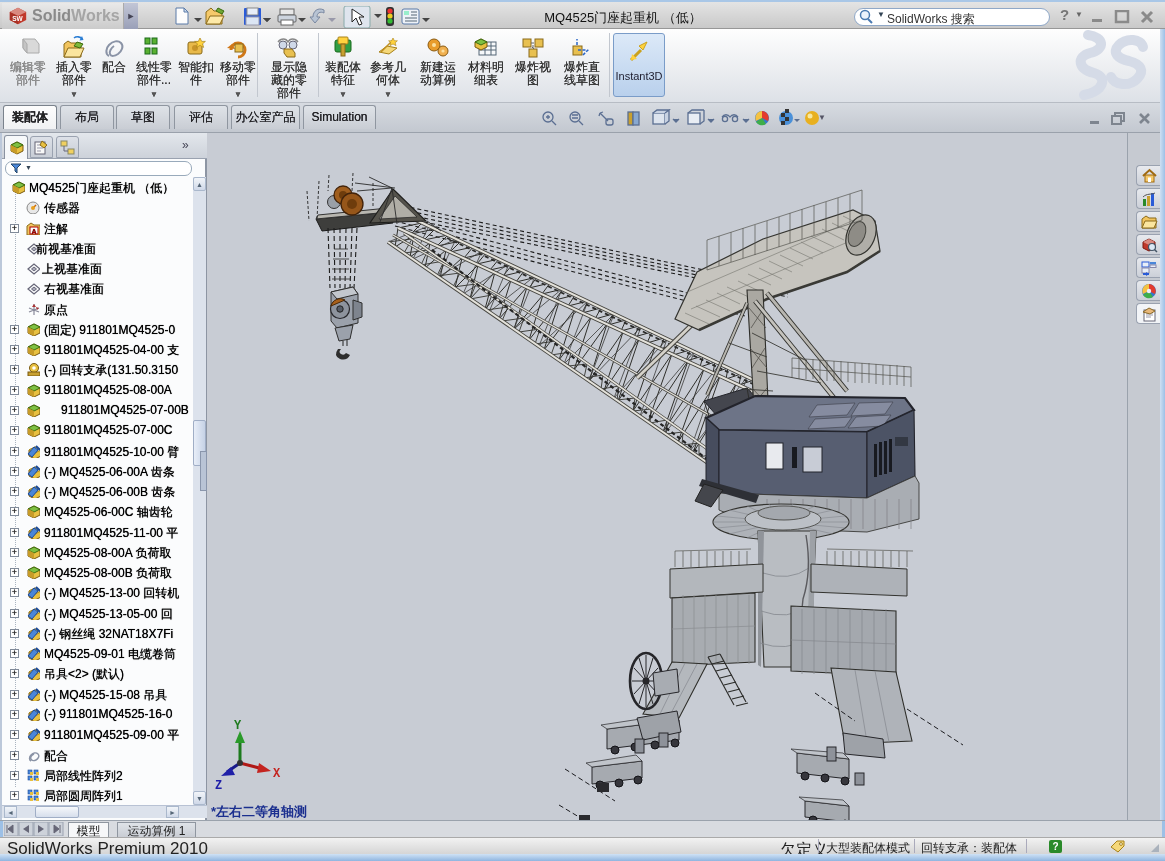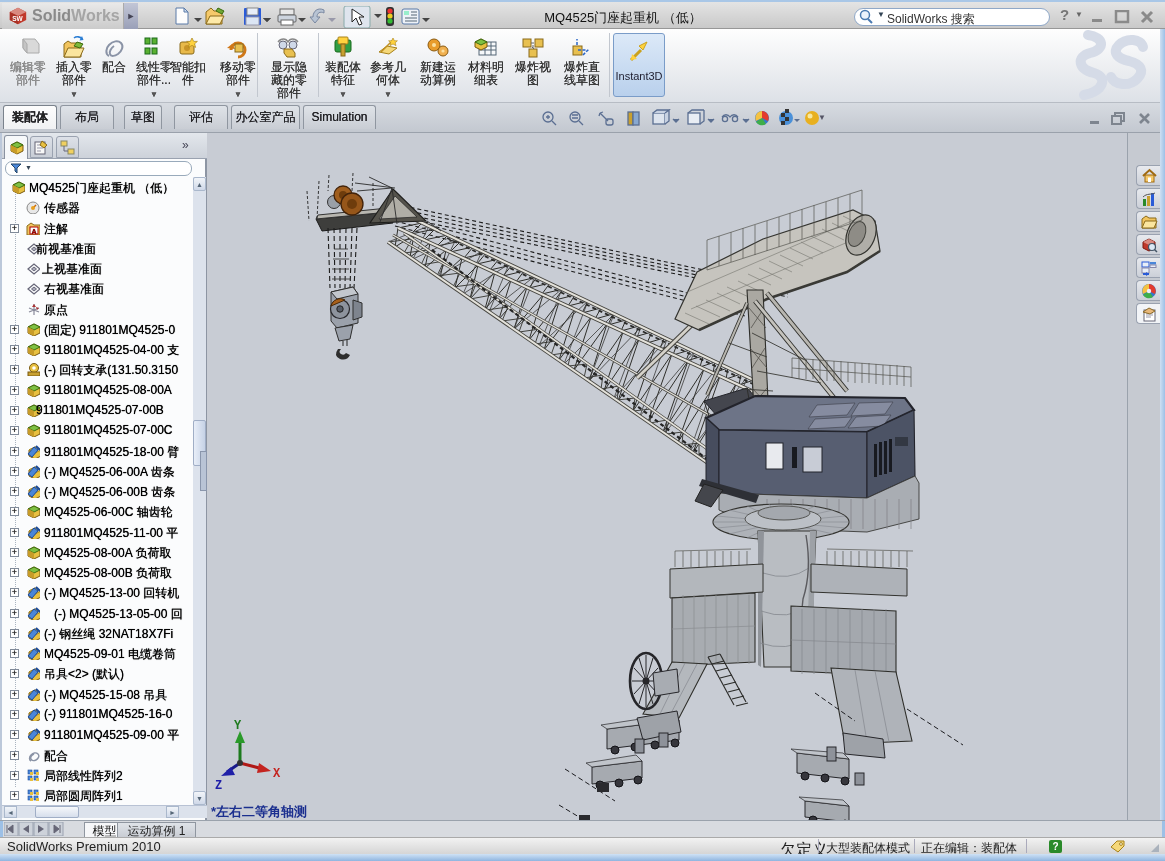--- a/index.html
+++ b/index.html
@@ -135,21 +135,21 @@
  <div class="rbtn" style="left:132px;width:44px">
   <svg class="ic" width="26" height="24" viewBox="0 0 26 24">
         <g stroke="#1a6a1a">
           <rect x="4" y="2" width="5" height="6" fill="#59b031"></rect>
           <rect x="11" y="2" width="5" height="6" fill="#59b031"></rect>
           <rect x="4" y="12" width="5" height="6" fill="#59b031"></rect>
           <rect x="11" y="12" width="5" height="6" fill="#59b031"></rect>
         </g>
       </svg>
   线性零<br>部件...<br><span class="drop">▼</span></div>
- <div class="rbtn" style="left:168px;width:40px">
+ <div class="rbtn" style="left:176px;width:40px">
   <svg class="ic" width="26" height="24" viewBox="0 0 26 24">
         <rect x="5" y="6" width="14" height="12" rx="2" fill="#e8b94a" stroke="#8a6a1a"></rect>
         <circle cx="12" cy="12" r="3" fill="#c89428"></circle>
         <polygon points="17,2 18.7,5.4 22.4,5.4 19.6,7.8 20.6,11.4 17,9.4 13.4,11.4 14.4,7.8 11.6,5.4 15.3,5.4" fill="#ffd23e" stroke="#a8821a" stroke-width="0.7"></polygon>
       </svg>
   智能扣<br>件</div>
  <div class="rbtn" style="left:216px;width:44px">
   <svg class="ic" width="26" height="24" viewBox="0 0 26 24">
         <path d="M6 14 a7 7 0 1 1 7 7" fill="none" stroke="#d07818" stroke-width="3"></path>
         <path d="M2 12 l5 -4 3 5 z" fill="#d07818"></path>
@@ -215,21 +215,21 @@
         <path d="M4 20 l10 -10" stroke="#caa21e" stroke-width="3"></path>
         <path d="M12 6 l8 -4 -4 8 z" fill="#ffd23e" stroke="#caa21e"></path>
         <path d="M4 20 l6 -1 -5 -5 z" fill="#ffd23e"></path>
       </svg>
   <div style="font-size:11px;color:#223">Instant3D</div>
  </div>
 </div>
 <div class="abs" id="tabrow">
  <div class="tab" style="left:3px;width:54px;background:linear-gradient(#fdfdfd,#f0f1f3);border-color:#7a828c;font-weight:bold">装配体</div>
  <div class="tab" style="left:60px;width:54px">布局</div>
- <div class="tab" style="left:124px;width:38px">草图</div>
+ <div class="tab" style="left:116px;width:54px">草图</div>
  <div class="tab" style="left:174px;width:54px">评估</div>
  <div class="tab" style="left:231px;width:69px">办公室产品</div>
  <div class="tab" style="left:303px;width:73px">Simulation</div>
  <svg class="abs" style="left:540px;top:6px" width="280" height="20" viewBox="0 0 280 20">
   <g fill="none" stroke="#5b6f92" stroke-width="1.3">
    <circle cx="8" cy="8" r="5"></circle>
         <path d="M12 12 l4 4 M6 8 h4 M8 6 v4"></path>
    <circle cx="35" cy="8" r="5"></circle>
         <path d="M39 12 l4 4 M32 6 h6 M32 9 h6"></path>
    <path d="M60 4 l8 8 M60 4 l3 -1 M60 4 l-1 3"></path>
@@ -432,35 +432,35 @@
       <svg class="tico" style="left:24px" width="15" height="15">
         <use href="#i-asm"></use>
       </svg>
       <span class="lbl" style="left:42px">911801MQ4525-08-00A</span>
     </div>
  <div class="row" style="top:267px">
       <div class="exp" style="left:8px">+</div>
       <svg class="tico" style="left:24px" width="15" height="15">
         <use href="#i-asm"></use>
       </svg>
-      <span class="lbl" style="left:34px">911801MQ4525-07-00B</span>
+      <span class="lbl" style="left:59px">911801MQ4525-07-00B</span>
     </div>
  <div class="row" style="top:287px">
       <div class="exp" style="left:8px">+</div>
       <svg class="tico" style="left:24px" width="15" height="15">
         <use href="#i-asm"></use>
       </svg>
       <span class="lbl" style="left:42px">911801MQ4525-07-00C</span>
     </div>
  <div class="row" style="top:308px">
       <div class="exp" style="left:8px">+</div>
       <svg class="tico" style="left:24px" width="15" height="15">
         <use href="#i-asmb"></use>
       </svg>
-      <span class="lbl" style="left:42px">911801MQ4525-18-00 臂</span>
+      <span class="lbl" style="left:42px">911801MQ4525-10-00 臂</span>
     </div>
  <div class="row" style="top:328px">
       <div class="exp" style="left:8px">+</div>
       <svg class="tico" style="left:24px" width="15" height="15">
         <use href="#i-asmb"></use>
       </svg>
       <span class="lbl" style="left:42px">(-) MQ4525-06-00A 齿条</span>
     </div>
  <div class="row" style="top:348px">
       <div class="exp" style="left:8px">+</div>
@@ -502,21 +502,21 @@
       <svg class="tico" style="left:24px" width="15" height="15">
         <use href="#i-asmb"></use>
       </svg>
       <span class="lbl" style="left:42px">(-) MQ4525-13-00 回转机</span>
     </div>
  <div class="row" style="top:470px">
       <div class="exp" style="left:8px">+</div>
       <svg class="tico" style="left:24px" width="15" height="15">
         <use href="#i-asmb"></use>
       </svg>
-      <span class="lbl" style="left:52px">(-) MQ4525-13-05-00 回</span>
+      <span class="lbl" style="left:42px">(-) MQ4525-13-05-00 回</span>
     </div>
  <div class="row" style="top:490px">
       <div class="exp" style="left:8px">+</div>
       <svg class="tico" style="left:24px" width="15" height="15">
         <use href="#i-asmb"></use>
       </svg>
       <span class="lbl" style="left:42px">(-) 钢丝绳 32NAT18X7Fi</span>
     </div>
  <div class="row" style="top:510px">
       <div class="exp" style="left:8px">+</div>
@@ -1019,30 +1019,30 @@
       </g>
   <g transform="translate(30,0)">
         <rect x="0" y="0" width="14" height="14" fill="#cdd2da" stroke="#9aa2b0"></rect>
         <path d="M10 7 l-6 -4 v8 z" fill="#667"></path>
       </g>
   <g transform="translate(45,0)">
         <rect x="0" y="0" width="14" height="14" fill="#cdd2da" stroke="#9aa2b0"></rect>
         <path d="M10 7 l-5 -4 v8 z M11 3 v8" stroke="#667" fill="#667"></path>
       </g>
  </svg>
- <div class="abs" style="left:84px;top:1px;width:41px;height:15px;background:#f6f7f9;border:1px solid #8f96a0;border-bottom:none;font-size:12px;text-align:center;color:#111">模型</div>
+ <div class="abs" style="left:68px;top:1px;width:41px;height:15px;background:#f6f7f9;border:1px solid #8f96a0;border-bottom:none;font-size:12px;text-align:center;color:#111">模型</div>
  <div class="abs" style="left:117px;top:1px;width:79px;height:15px;background:linear-gradient(#dfe3e8,#c9cdd4);border:1px solid #8f96a0;border-bottom:none;font-size:12px;text-align:center;color:#222">运动算例 1</div>
 </div>
 <div class="abs" id="statusbar">
- <span class="abs" style="left:7px;top:1px;font-size:13px;color:#222">SolidWorks Premium 2010</span>
+ <span class="abs" style="left:7px;top:1px;font-size:17px;color:#222">SolidWorks Premium 2010</span>
  <span class="abs" style="left:780px;top:2px;font-size:16px;color:#222">欠定义</span>
  <div class="abs" style="left:818px;top:1px;width:1px;height:14px;background:#aab"></div>
  <span class="abs" style="left:826px;top:2px;font-size:12px;color:#222">大型装配体模式</span>
  <div class="abs" style="left:914px;top:1px;width:1px;height:14px;background:#aab"></div>
- <span class="abs" style="left:921px;top:2px;font-size:12px;color:#222">正在编辑：装配体</span>
+ <span class="abs" style="left:921px;top:2px;font-size:12px;color:#222">回转支承：装配体</span>
  <div class="abs" style="left:1026px;top:1px;width:1px;height:14px;background:#aab"></div>
  <div class="abs" style="left:1049px;top:2px;width:13px;height:13px;background:#2a8a2a;border-radius:2px;color:#fff;font-size:10px;font-weight:bold;text-align:center;line-height:13px">?</div>
  <svg class="abs" style="left:1110px;top:2px" width="16" height="13" viewBox="0 0 16 13">
       <path d="M1 7 l6 -6 h7 v5 l-6 6 z" fill="#f5d87a" stroke="#a8821a"></path>
       <circle cx="11" cy="4" r="1.4" fill="#fff" stroke="#a8821a"></circle>
     </svg>
  <svg class="abs" style="left:1150px;top:5px" width="10" height="10">
       <path d="M9 1 v8 h-8 z" fill="#aab2bc"></path>
     </svg>
 </div>

